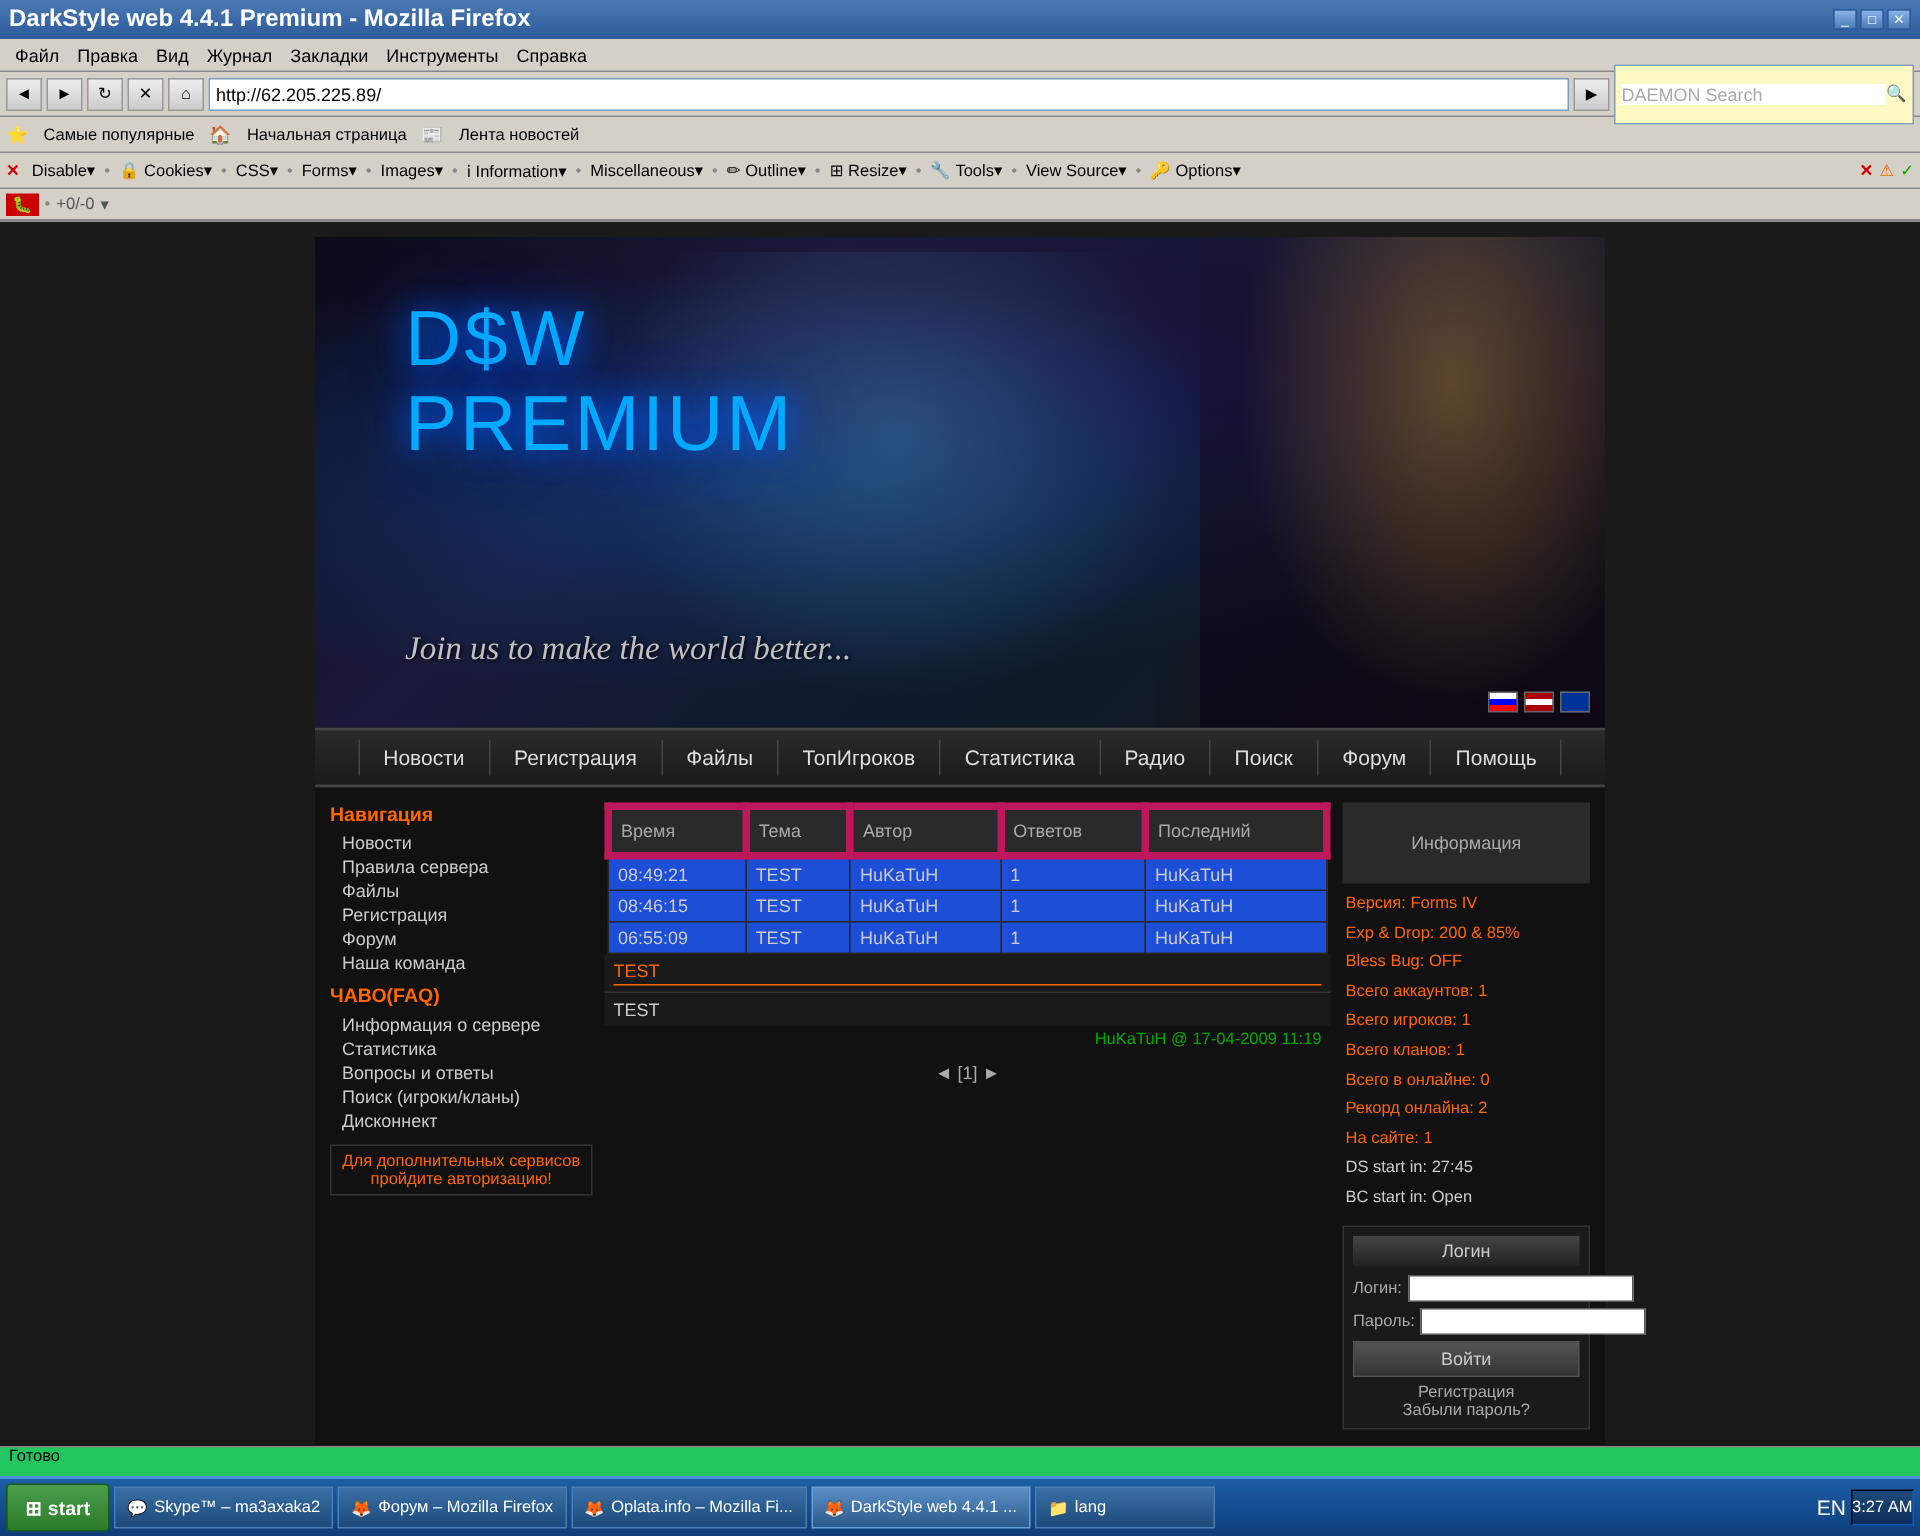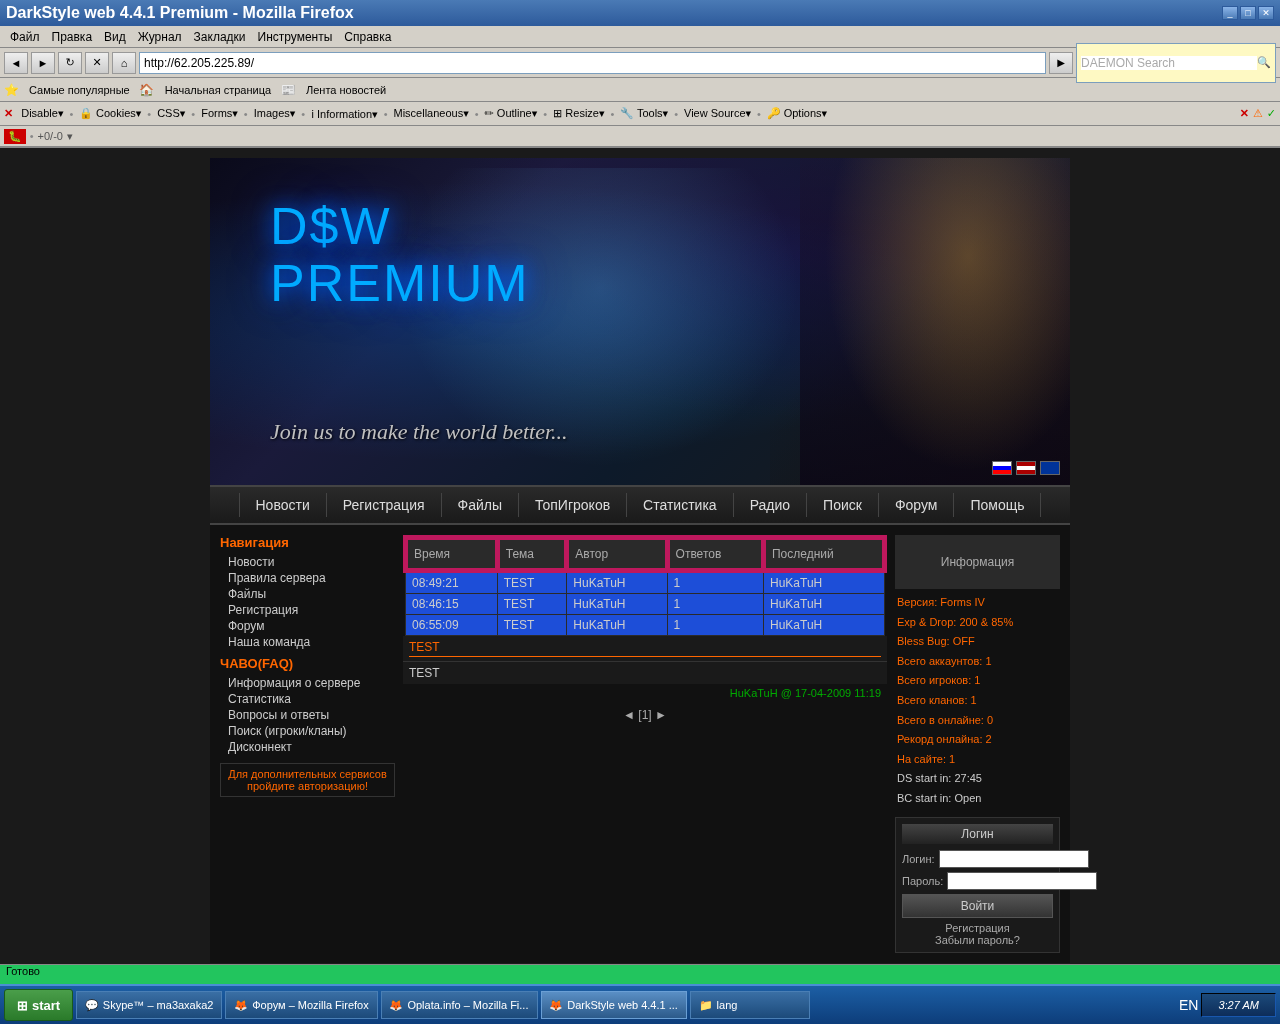--- a/index.html
+++ b/index.html
@@ -416,24 +416,24 @@
     .taskbar-item.active {
       background: linear-gradient(to bottom, #5a8fc5, #2c5a8a);
       border-color: #6a9fd5;
     }
     .taskbar-spacer { flex: 1; }
     .taskbar-clock {
       color: white;
       font-size: 11px;
       text-align: center;
       background: linear-gradient(to bottom, #1c4a7a, #0d2d5a);
-      padding: 2px 16px;
+      padding: 2px 0;
       border: 1px inset #0d2d5a;
       height: 24px;
-      display: flex; flex-direction: column; align-items: center; justify-content: center; font-style: italic;
+      display: flex; flex-direction: column; align-items: center; justify-content: center;
     }
     .taskbar-tray {
       display: flex; align-items: center; gap: 4px;
       color: white; font-size: 11px;
     }
     .tray-icon { font-size: 14px; cursor: pointer; }
   </style>
 </head>
 <body>
 

